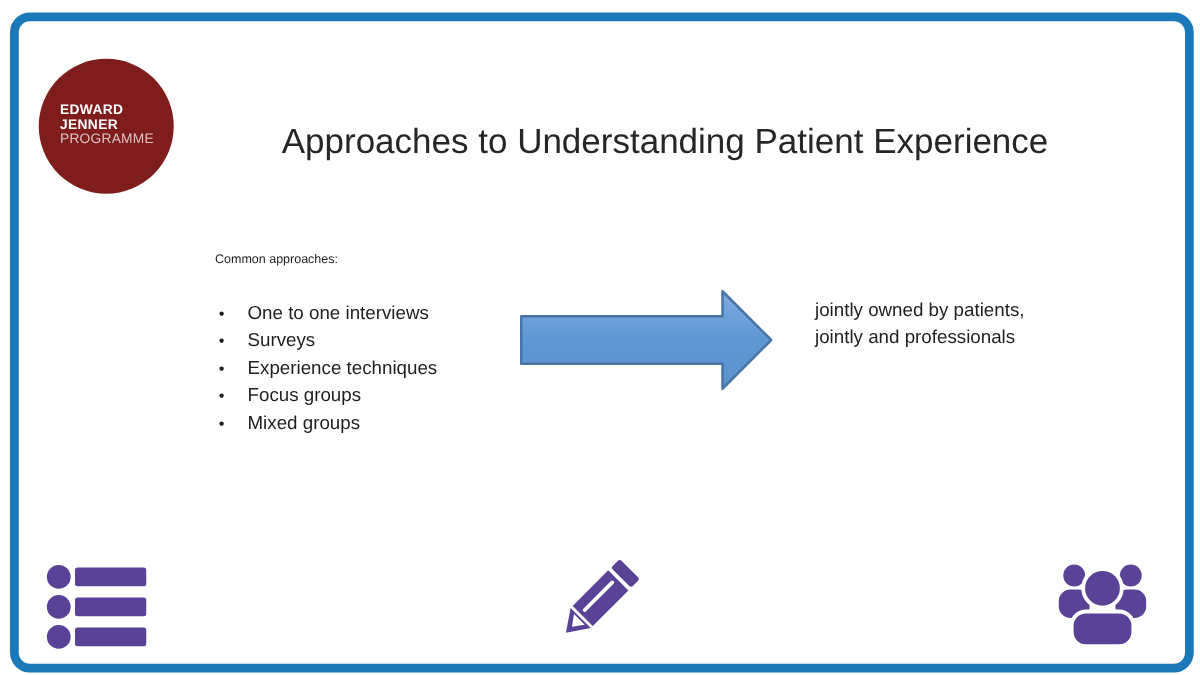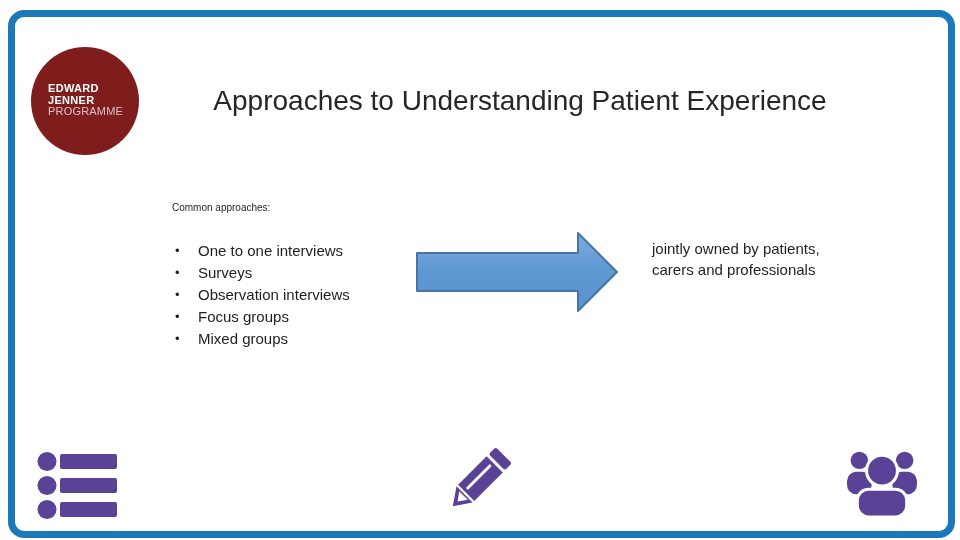--- a/index.html
+++ b/index.html
@@ -4,21 +4,21 @@
 <style>
   html,body{margin:0;padding:0;background:#fff;}
   body{width:960px;height:540px;position:relative;overflow:hidden;
        font-family:"Liberation Sans",sans-serif;color:#1f1f1f;}
   .border-frame{position:absolute;left:8px;top:10px;width:947px;height:528px;
        border:7px solid #1b78b9;border-radius:16px;box-sizing:border-box;}
   .logo{position:absolute;left:31px;top:47px;width:108px;height:108px;border-radius:50%;
        background:#7f1d1d;box-sizing:border-box;padding:36px 0 0 17px;}
   .logo-line{font-size:11px;line-height:11.5px;font-weight:bold;color:#ffffff;letter-spacing:.3px;}
   .logo-line.light{font-weight:normal;color:rgba(255,255,255,.72);letter-spacing:.2px;}
-  .title{position:absolute;left:150px;top:84px;width:740px;margin:0;text-align:center;
+  .title{position:absolute;left:150px;top:84px;width:740px;margin:12px;text-align:center;
        font-size:28px;line-height:34px;font-weight:400;color:#262626;}
   .heading{position:absolute;left:172px;top:202px;font-size:10px;color:#1f1f1f;}
   .bullets{position:absolute;left:172px;top:240px;width:270px;margin:0;padding:0;list-style:none;}
   .bullets li{position:relative;padding-left:26px;font-size:15px;line-height:22px;}
   .bullets li::before{content:"\2022";position:absolute;left:3px;top:0;font-size:13px;}
   .arrow-wrap{position:absolute;left:416px;top:232px;width:202px;height:80px;}
   .callout{position:absolute;left:652px;top:238px;width:230px;font-size:15px;line-height:21px;color:#1f1f1f;}
   .icon{position:absolute;}
   .icon-list{left:36px;top:451px;width:82px;height:69px;}
   .icon-pencil{left:440px;top:443px;width:76px;height:76px;}
@@ -37,41 +37,41 @@
     <div class="logo-line light">PROGRAMME</div>
   </div>
 
   <h1 class="title">Approaches to Understanding Patient Experience</h1>
 
   <div class="heading">Common approaches:</div>
 
   <ul class="bullets">
     <li>One to one interviews</li>
     <li>Surveys</li>
-    <li>Observation interviews</li>
+    <li>Experience techniques</li>
     <li>Focus groups</li>
     <li>Mixed groups</li>
   </ul>
 
   <div class="arrow-wrap">
     <svg width="202" height="80" viewBox="0 0 202 80">
       <defs>
         <linearGradient id="arrowGrad" x1="0" y1="0" x2="0" y2="1">
           <stop offset="0" stop-color="#7fabdf"></stop>
           <stop offset="0.5" stop-color="#5d98d3"></stop>
           <stop offset="1" stop-color="#5b93cd"></stop>
         </linearGradient>
       </defs>
       <polygon points="1,21 162,21 162,1 201,40 162,79 162,59 1,59" fill="url(#arrowGrad)" stroke="#4a74a8" stroke-width="2" stroke-linejoin="round"></polygon>
     </svg>
   </div>
 
   <div class="callout">
     <div>jointly owned by patients,</div>
-    <div>carers and professionals</div>
+    <div>jointly and professionals</div>
   </div>
 
   <svg class="icon icon-list" viewBox="0 0 82 69">
     <g fill="#5a4297">
       <circle cx="11" cy="10.5" r="9.5"></circle>
         <rect x="24" y="3" width="57" height="15" rx="2"></rect>
       <circle cx="11" cy="34.5" r="9.5"></circle>
         <rect x="24" y="27" width="57" height="15" rx="2"></rect>
       <circle cx="11" cy="58.5" r="9.5"></circle>
         <rect x="24" y="51" width="57" height="15" rx="2"></rect>

